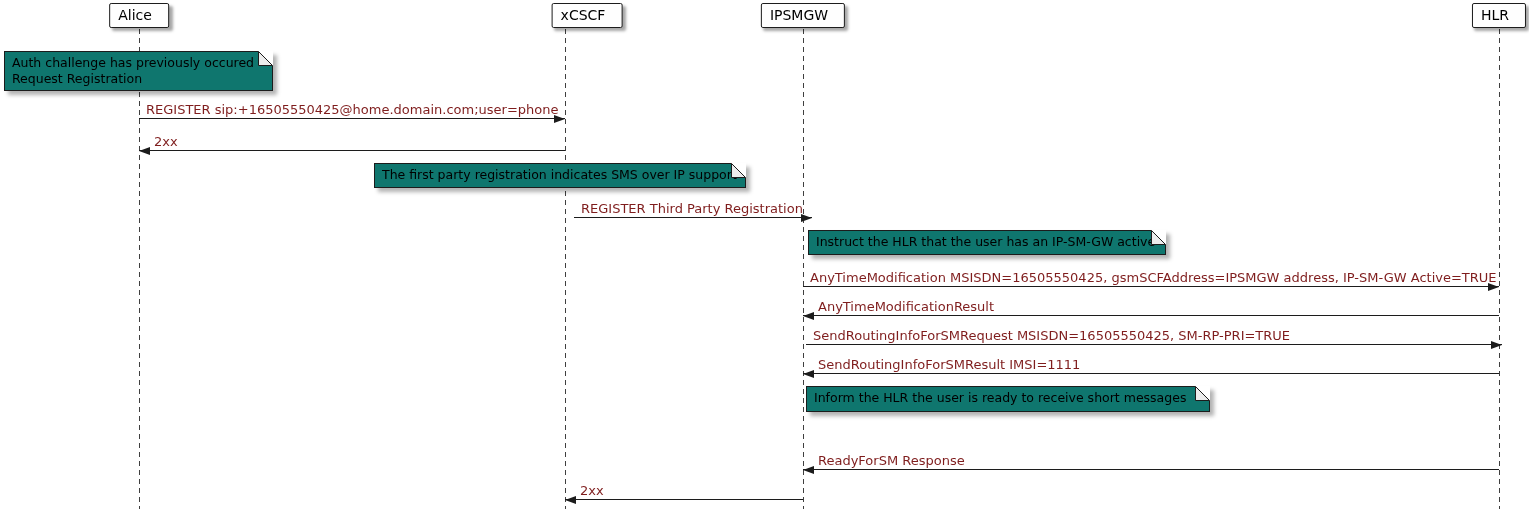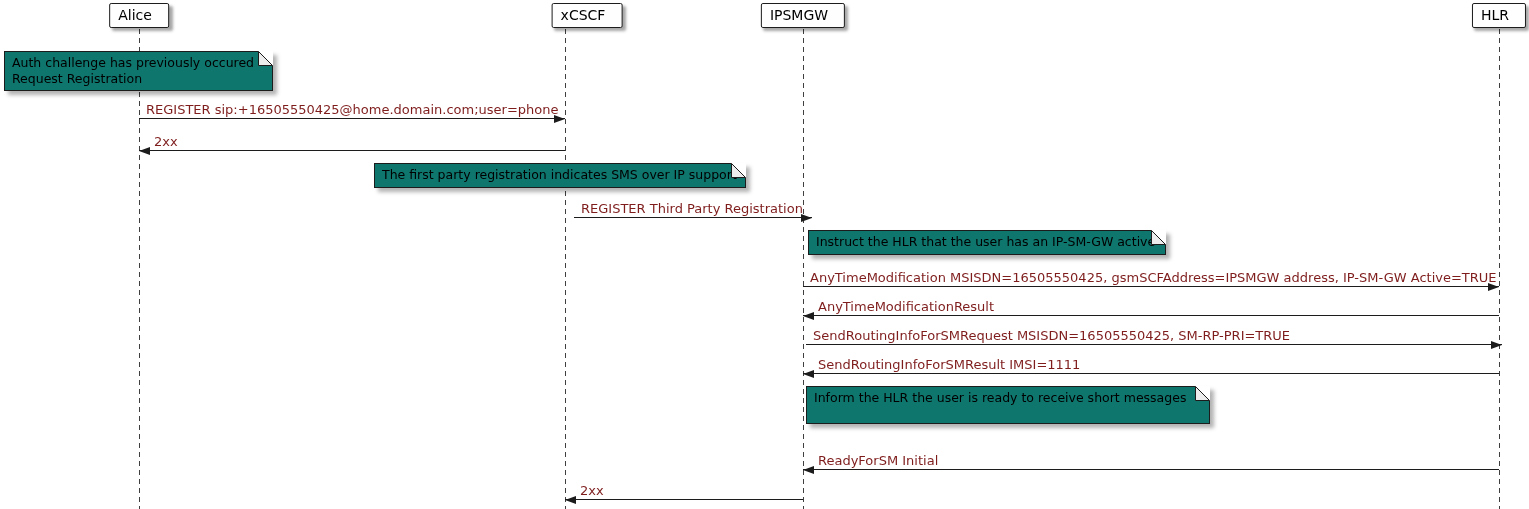--- a/index.html
+++ b/index.html
@@ -99,21 +99,21 @@
         <polygon points="0.5,0.5 0.5,14.5 14.5,14.5" fill="#ececec" stroke="#1c1c1c" stroke-width="1"></polygon>
       </svg>
     </div>
     <div class="note" style="left: 808px; top: 230px; width: 358px; height: 25px;">
       <span class="note-line">Instruct the HLR that the user has an IP-SM-GW active</span>
       <svg width="15" height="15" class="note-fold">
         <polygon points="0,0 15,0 15,15" fill="#ffffff"></polygon>
         <polygon points="0.5,0.5 0.5,14.5 14.5,14.5" fill="#ececec" stroke="#1c1c1c" stroke-width="1"></polygon>
       </svg>
     </div>
-    <div class="note" style="left: 806px; top: 386px; width: 404px; height: 38px;">
+    <div class="note" style="left: 806px; top: 386px; width: 404px; height: 26px;">
       <span class="note-line">Inform the HLR the user is ready to receive short messages</span>
       <svg width="15" height="15" class="note-fold">
         <polygon points="0,0 15,0 15,15" fill="#ffffff"></polygon>
         <polygon points="0.5,0.5 0.5,14.5 14.5,14.5" fill="#ececec" stroke="#1c1c1c" stroke-width="1"></polygon>
       </svg>
     </div>
     <div class="msg" style="left: 139px; top: 102px; width: 426px;">
       <div class="msg-line"></div>
       <span class="msg-label" style="left: 7px;">REGISTER sip:+16505550425@home.domain.com;user=phone</span>
       <div class="arrowhead right"></div>
@@ -143,21 +143,21 @@
       <span class="msg-label" style="left: 7px;">SendRoutingInfoForSMRequest MSISDN=16505550425, SM-RP-PRI=TRUE</span>
       <div class="arrowhead right"></div>
     </div>
     <div class="msg" style="left: 803px; top: 357px; width: 696px;">
       <div class="msg-line"></div>
       <span class="msg-label" style="left: 15px; margin-top: 40px;">SendRoutingInfoForSMResult IMSI=1111</span>
       <div class="arrowhead left"></div>
     </div>
     <div class="msg" style="left: 803px; top: 453px; width: 696px;">
       <div class="msg-line"></div>
-      <span class="msg-label" style="left: 15px;">ReadyForSM Initial</span>
+      <span class="msg-label" style="left: 15px;">ReadyForSM Response</span>
       <div class="arrowhead left"></div>
     </div>
     <div class="msg" style="left: 565px; top: 483px; width: 238px;">
       <div class="msg-line"></div>
       <span class="msg-label" style="left: 15px;">2xx</span>
       <div class="arrowhead left"></div>
     </div>
   </div>
 
 </body></html>

